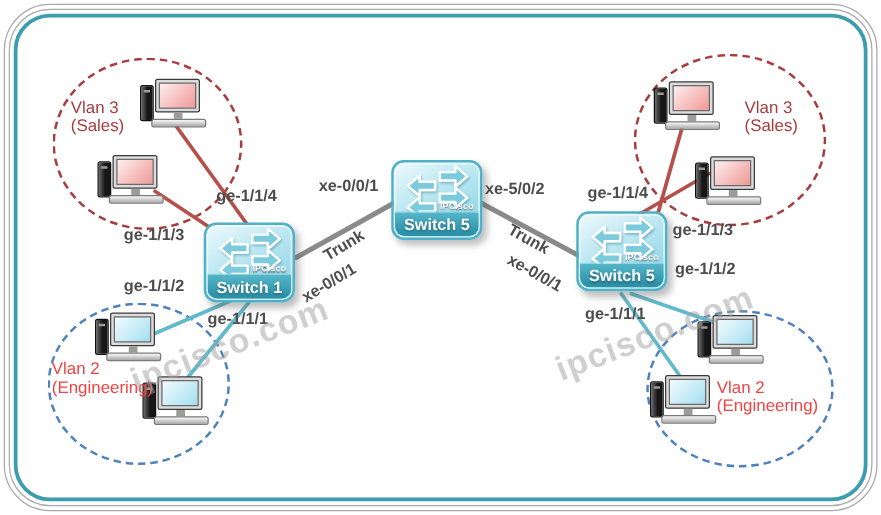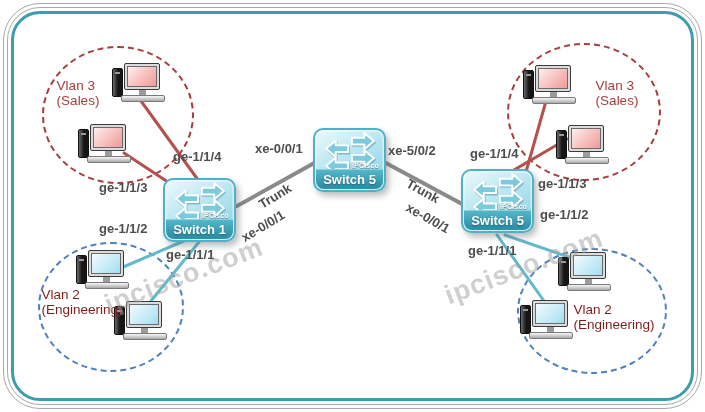--- a/index.html
+++ b/index.html
@@ -48,21 +48,21 @@
   .stand{position:absolute;left:27px;top:27px;width:7px;height:5px;background:#9c9c9c;}
   .kbd{position:absolute;left:9px;top:32px;width:44px;height:7px;
        background:linear-gradient(180deg,#f8f8f8,#a9a9a9);border:1px solid #7a7a7a;
        border-radius:2px;box-sizing:border-box;}
   
   .lbl{position:absolute;font-weight:bold;font-size:13px;color:#4d4d4d;white-space:nowrap;}
   .rot{transform:translate(-50%,-50%) rotate(var(--r));}
   .vlan-lbl{position:absolute;transform:translateX(-50%);
             font-weight:normal;font-size:13.5px;line-height:15px;white-space:nowrap;}
   .vlan-red-txt{color:#a63d3d;}
-  .vlan-blue-txt{color:#7f1d1d;}
+  .vlan-blue-txt{color:#ef4444;}
   
   .wm{position:absolute;font-weight:bold;font-size:27px;color:#a0a0a0;opacity:.5;
       letter-spacing:1px;transform:translate(-50%,-50%) rotate(-21deg);white-space:nowrap;}
 </style>
 </head>
 <body>
 
 <div id="canvas">
 
   <svg width="0" height="0" style="position:absolute">

